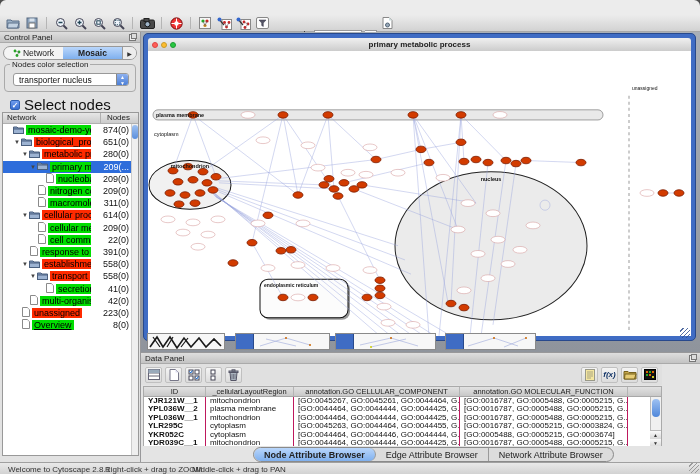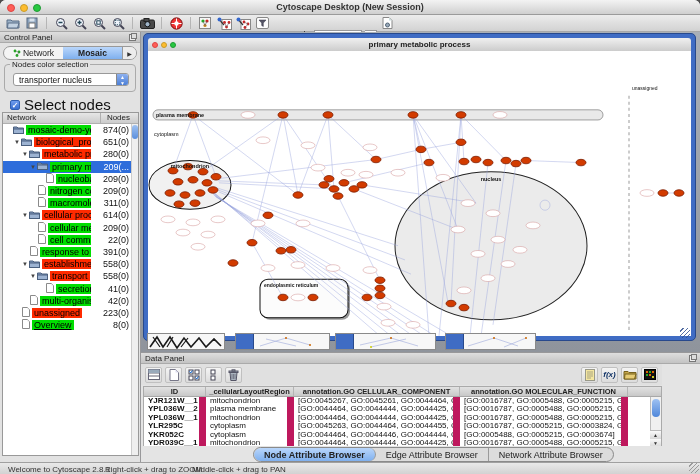--- a/index.html
+++ b/index.html
@@ -84,23 +84,23 @@
   .thumb .bluecap { position:absolute; left:0; top:0; width:18px; height:100%; background:#3f6cc4; border-right:1px solid #28498c; }
   .thumb svg { position:absolute; left:0; top:0; }
 
   
   .dpanel { position:absolute; left:141px; top:320px; width:559px; height:94px; background:#e4e4e4; border-top:1px solid #98989a; }
   .dp-toolbar { position:absolute; left:0; top:11px; width:521px; height:21px; display:flex; align-items:center; padding:0 4px; gap:3px; background:#e0e0e0; }
   .dbtn { width:17px; height:16px; display:flex; align-items:center; justify-content:center; border:1px solid #c0c0c0; border-radius:2px; background:linear-gradient(#f4f4f4,#dcdcdc); }
   .dp-right { margin-left:auto; display:flex; gap:3px; }
   .dtable { position:absolute; left:2px; top:33px; width:519px; height:61px; background:#fff; border:1px solid #aaa; }
   .dt-head { display:flex; height:10px; background:linear-gradient(#e2e2e2,#c8c8c8); border-bottom:1px solid #a8a8a8; }
-  .dt-head div { font-size:7.5px; color:#222; text-align:center; line-height:10px; border-right:1px solid #b4b4b4; overflow:hidden; white-space:nowrap;font-weight:bold; }
+  .dt-head div { font-size:7.5px; color:#222; text-align:center; line-height:10px; border-right:1px solid #b4b4b4; overflow:hidden; white-space:nowrap; }
   .dt-row { display:flex; height:8.4px; }
-  .dt-row div { font-size:8px; line-height:8.4px; padding-left:4px; color:#111; border-right:7px solid #be185d; overflow:hidden; white-space:nowrap; }
+  .dt-row div { font-size:8px; line-height:8.4px; padding-left:4px; color:#111; border-right:1px solid #be185d; overflow:hidden; white-space:nowrap; }
   .dt-row div:first-child { font-weight:bold; }
   .c-id{width:62px;flex:none;} .c-reg{width:88px;flex:none;} .c-cc{width:166px;flex:none;} .c-mf{width:168px;flex:none;} .c-fill{flex:1;border-right:none!important;}
   .dt-scroll { position:absolute; right:0; top:10px; bottom:0; width:11px; background:#f0f0f0; border-left:1px solid #bbb; }
   .dt-thumb { position:absolute; left:1px; top:2px; width:8px; height:18px; border-radius:4px; background:linear-gradient(#9ec1f2,#4f87da); }
   .dt-arrows { position:absolute; right:0; bottom:0; width:11px; height:16px; border-top:1px solid #bbb; }
   .dt-arrows div { height:8px; font-size:5px; text-align:center; line-height:8px; color:#333; background:linear-gradient(#fafafa,#d8d8d8); }
 
   
   .btabs { position:absolute; left:141px; top:414px; width:559px; height:16px; background:#e4e4e4; }
   .btab-group { position:absolute; left:112px; top:1px; display:flex; border:1px solid #8a8a8a; border-radius:8px; background:#dcdcdc; overflow:hidden; }
@@ -113,28 +113,20 @@
   .statusbar span { position:absolute; top:1.5px; font-size:8px; color:#333; }
   .sgrip { position:absolute; right:1px; bottom:1px; width:10px; height:10px;
     background:repeating-linear-gradient(135deg,transparent,transparent 2px,#9a9a9a 2px,#9a9a9a 3px); }
   svg.icon { display:block; }
 </style>
 </head>
 <body>
 
 <div class="window">
 
-  <div class="titlebar">
-    <div class="lights">
-      <div class="light red"></div>
-      <div class="light yellow"></div>
-      <div class="light green"></div>
-    </div>
-    <div class="title">Cytoscape Desktop (New Session)</div>
-  </div>
 
   <div class="toolbar">
     <div class="tbtn">
         <svg class="icon" width="14" height="12">
           <path d="M1,3 h4 l1,1 h7 v7 h-12 z" fill="#9db2c8" stroke="#5a6e88"></path>
           <path d="M2,6 h11 l-1.5,5 h-10 z" fill="#c3d2e2" stroke="#5a6e88"></path>
         </svg>
       </div>
     <div class="tbtn">
         <svg class="icon" width="12" height="12">

